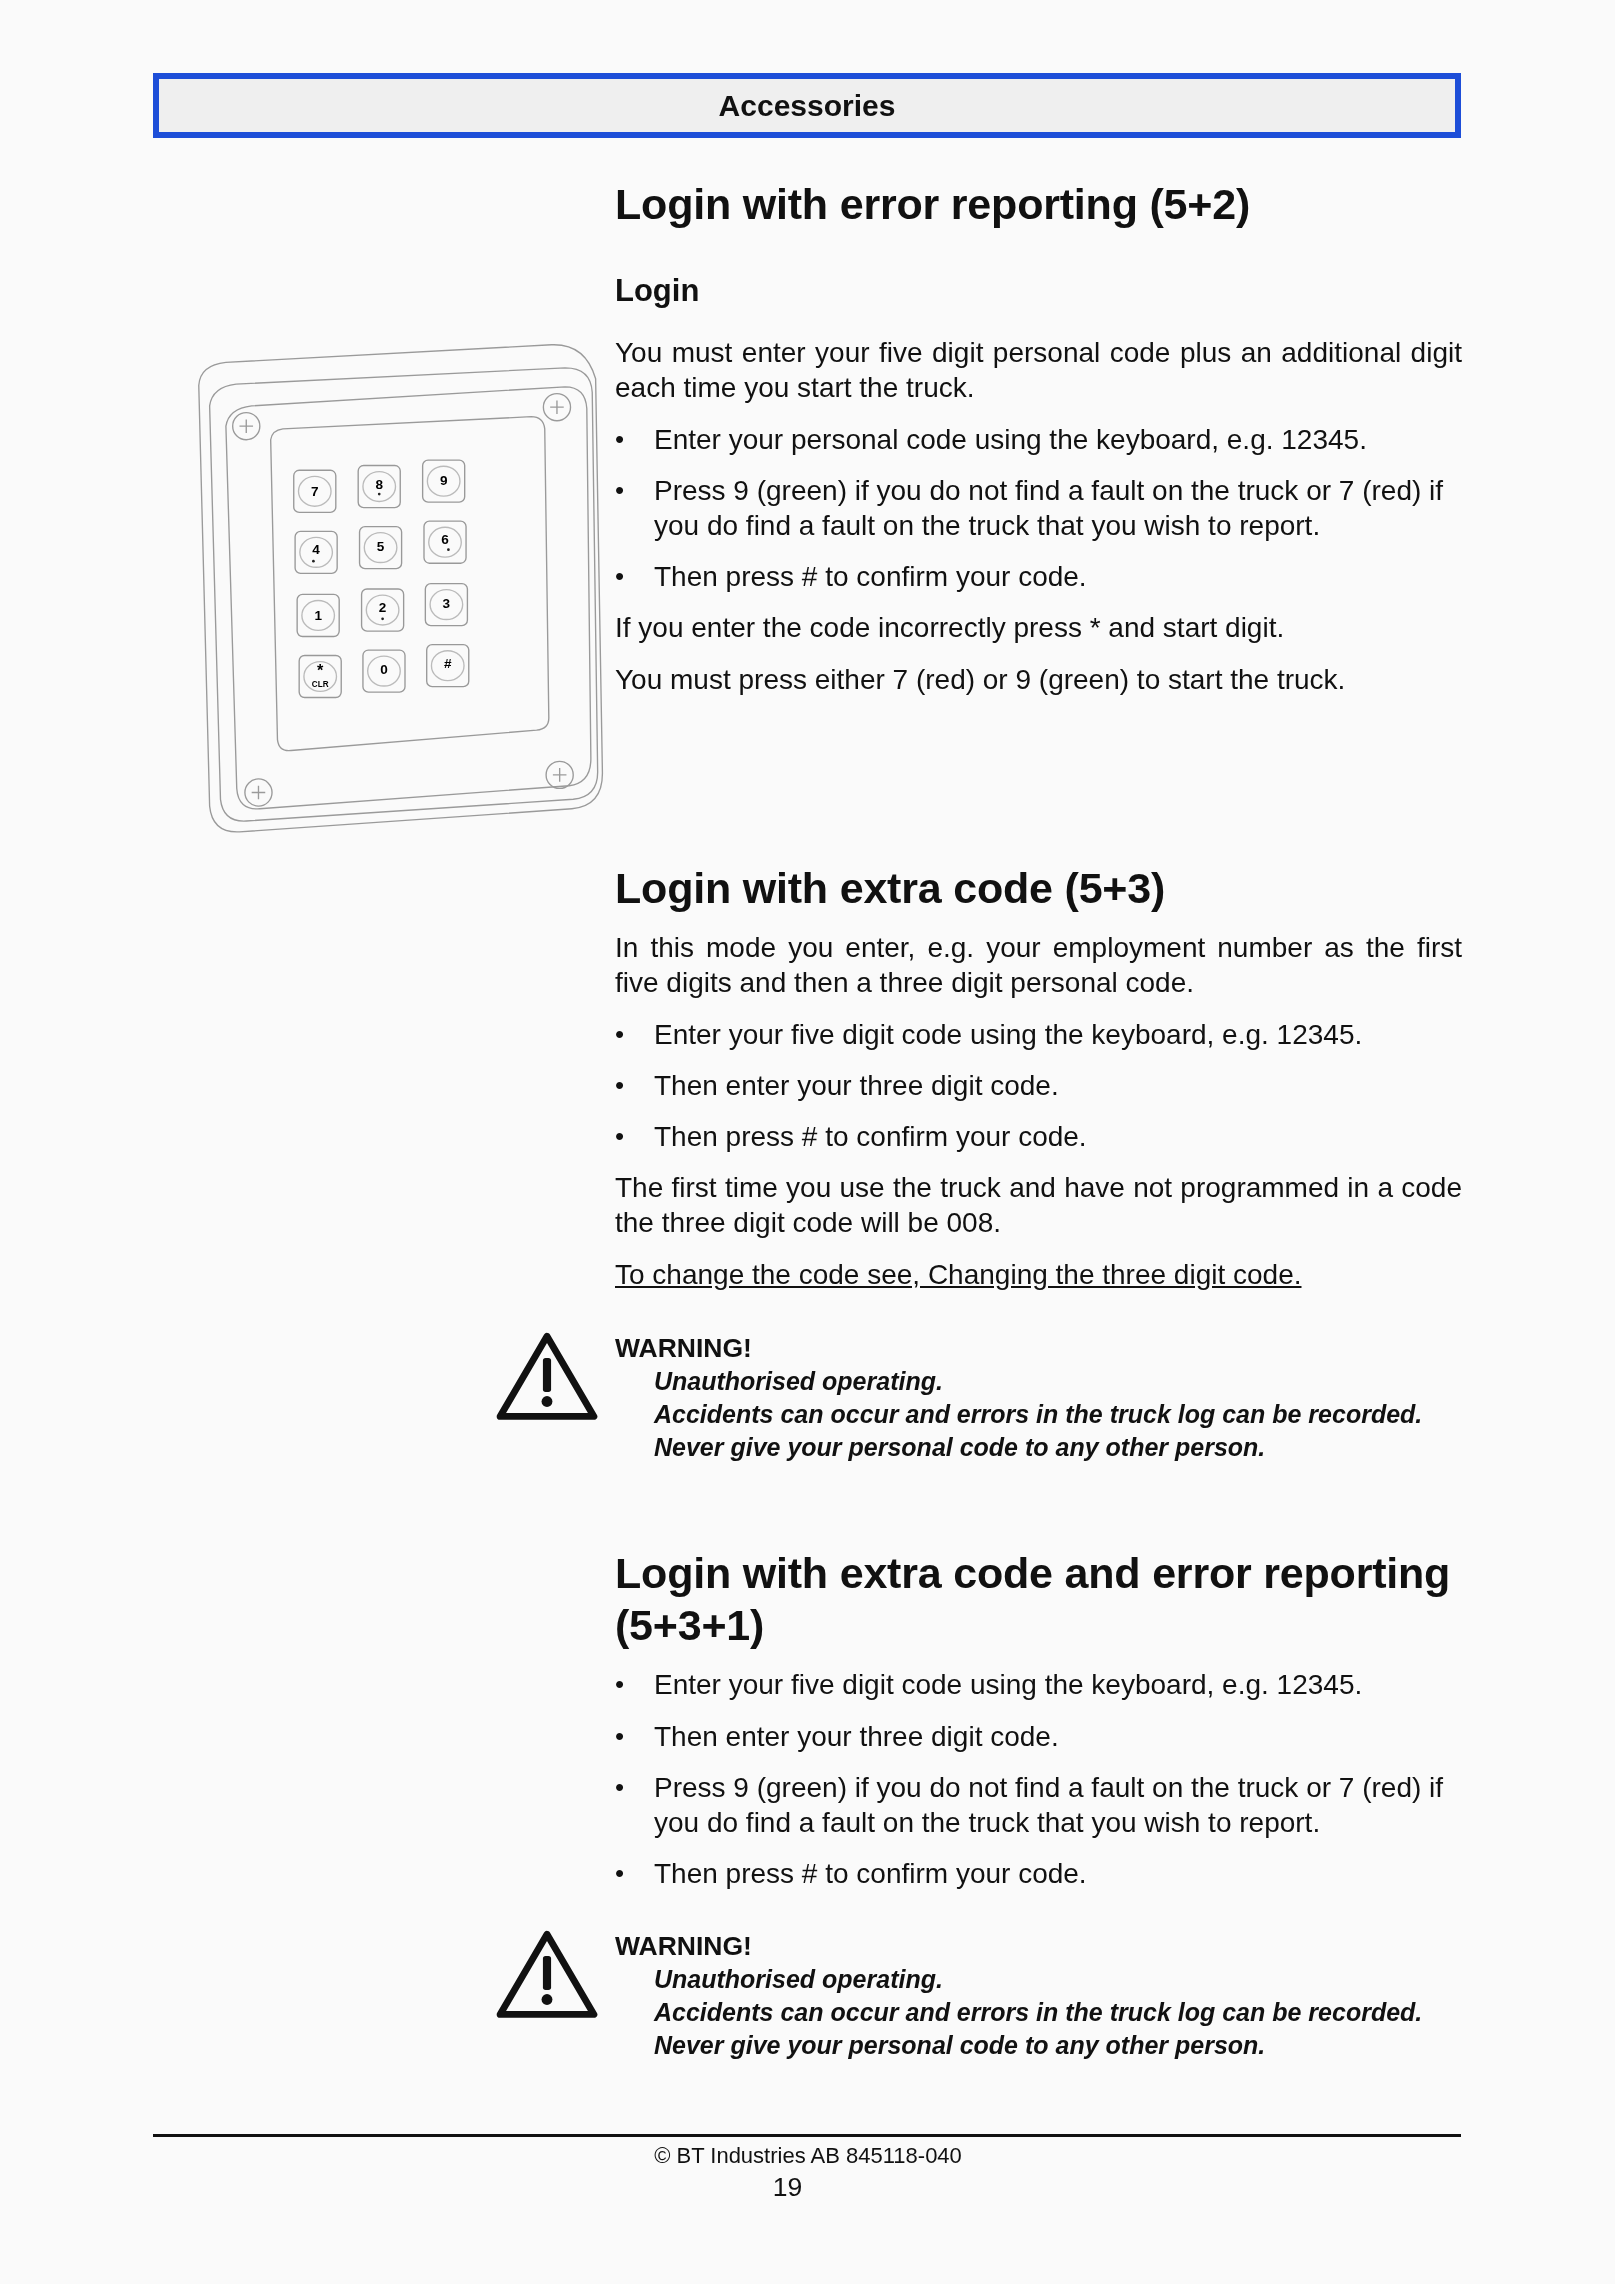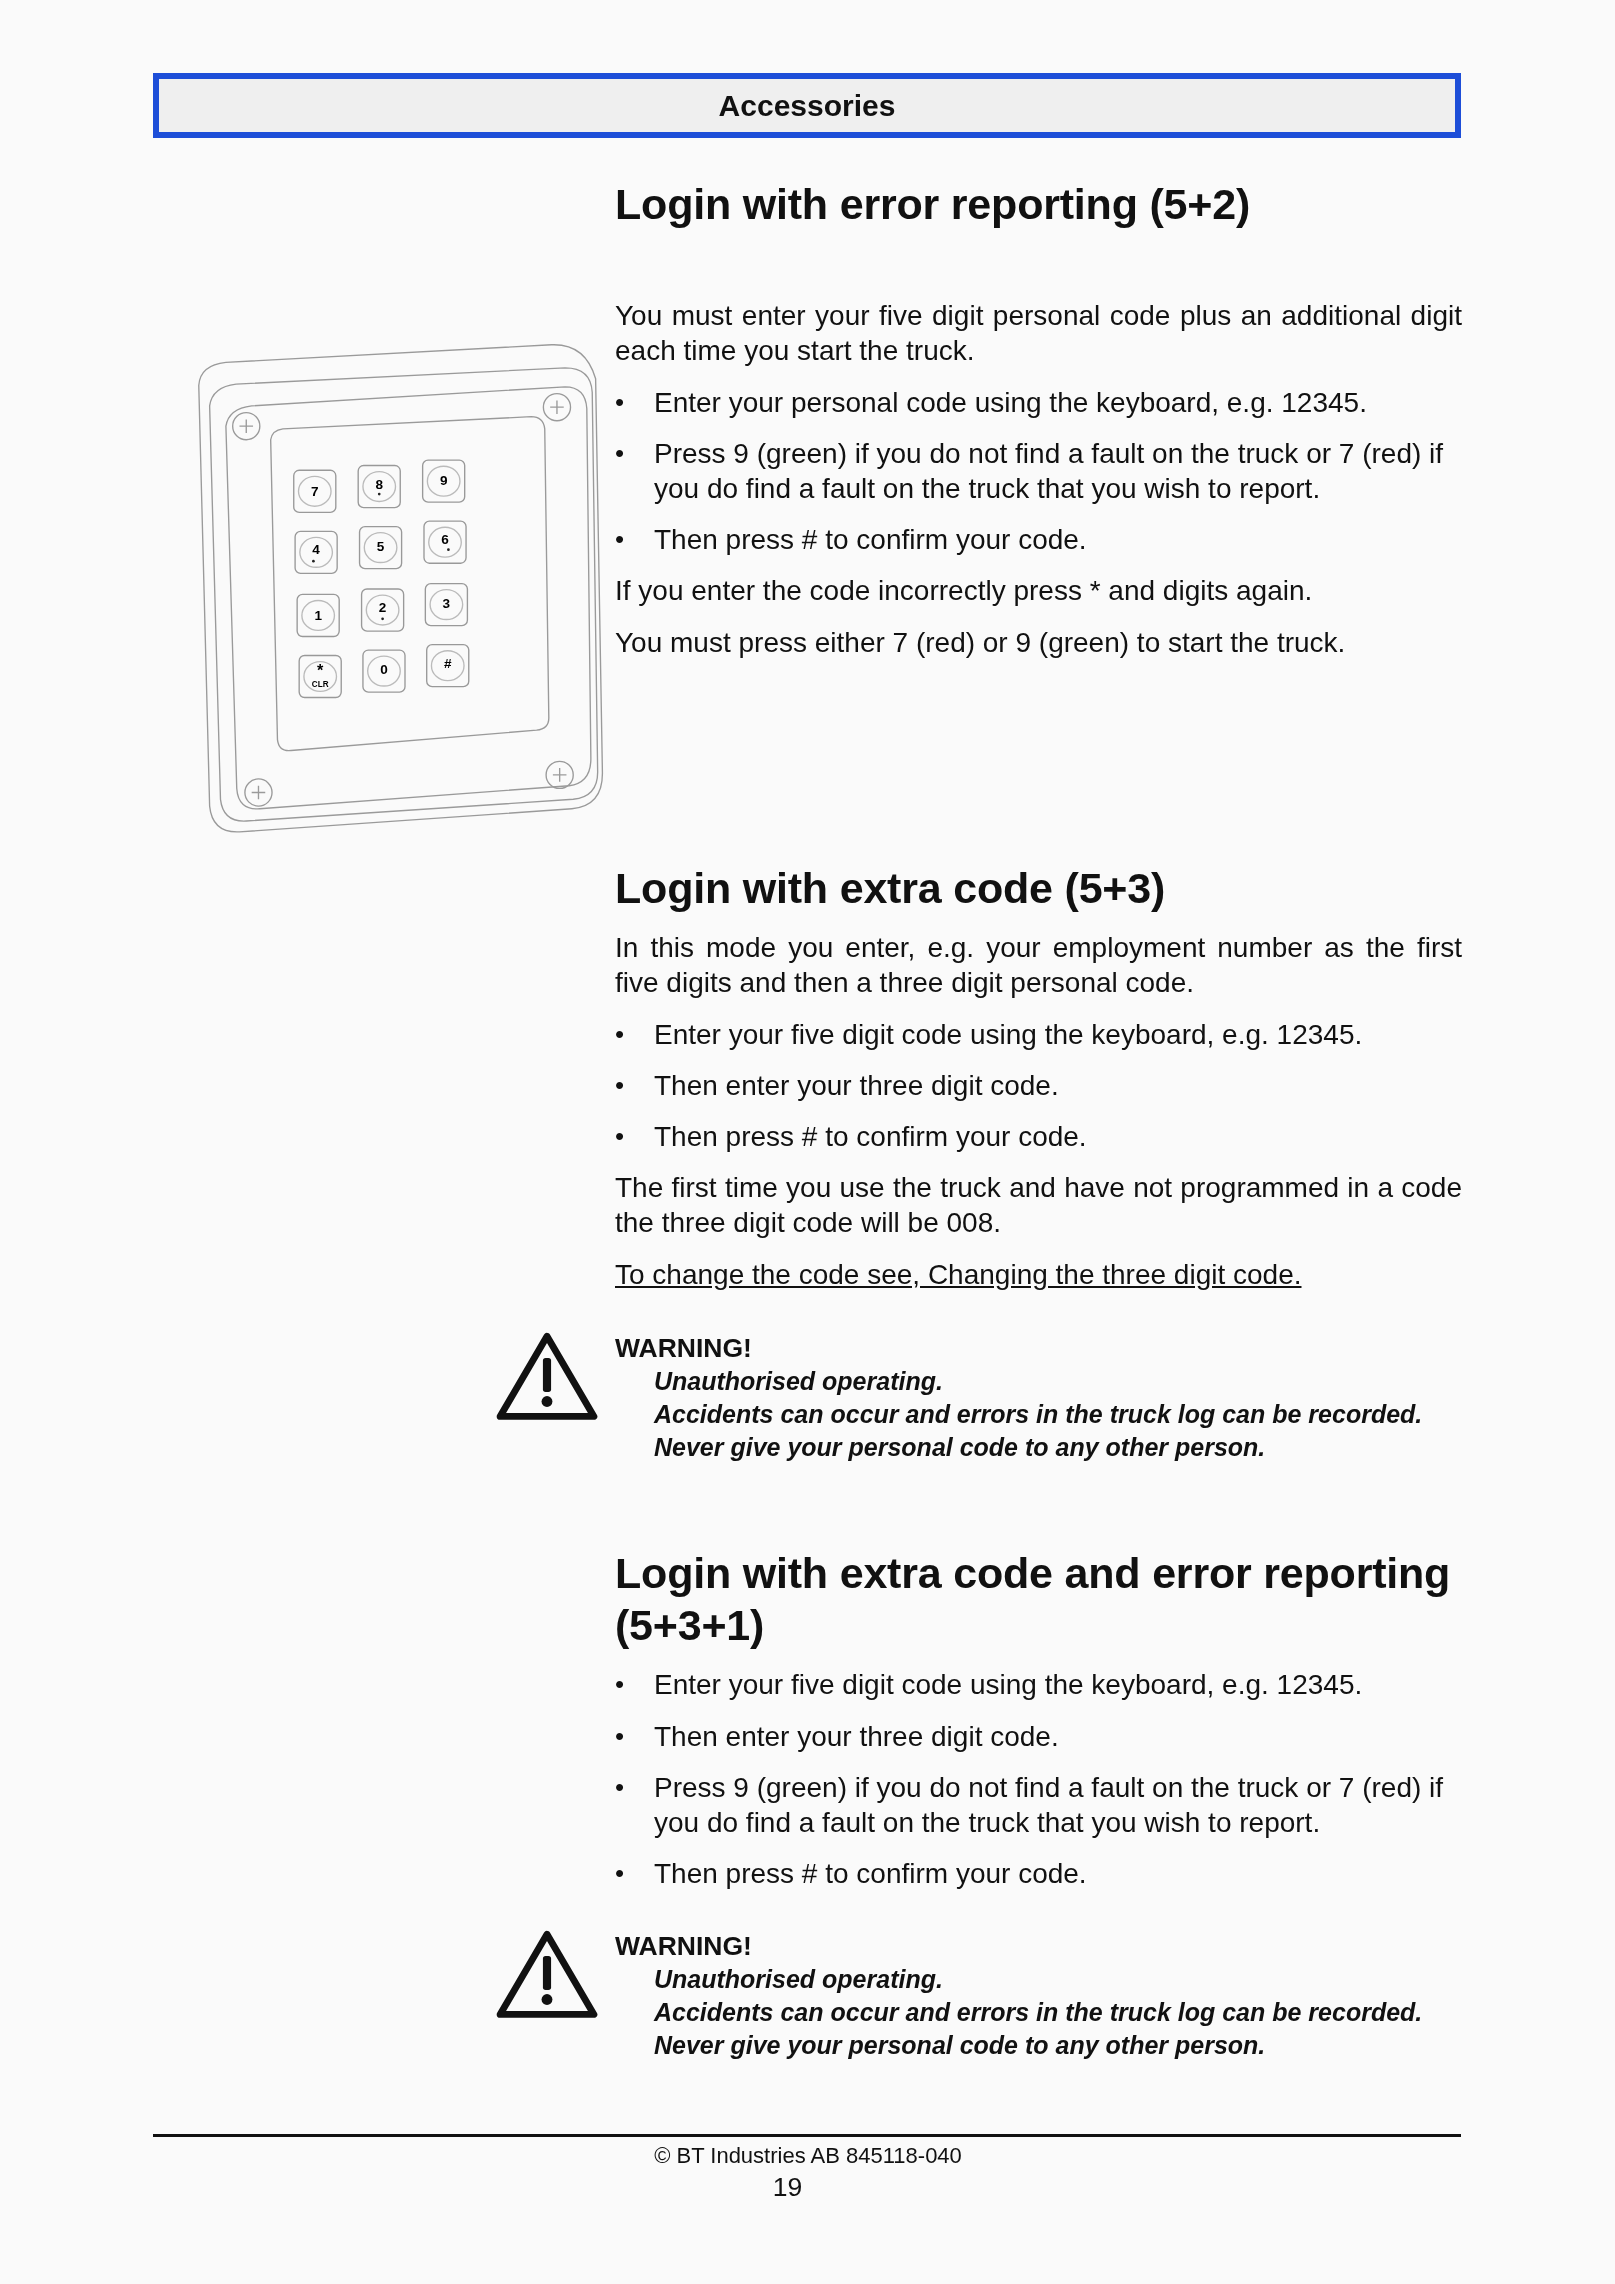--- a/index.html
+++ b/index.html
@@ -126,28 +126,29 @@
         <ellipse cx="31" cy="31" rx="24" ry="22" fill="none" stroke="#bbb" stroke-width="2"></ellipse>
         <text x="31" y="34" text-anchor="middle" font-family="Liberation Sans, sans-serif" font-size="20" font-weight="bold">#</text>
       </g>
   </g>
 </svg>
 
 <div class="col" style="top: 178px;">
   <h1>Login with error reporting (5+2)</h1>
   <div class="gap-s"></div>
   <div class="gap-m"></div>
+  <h2>Login</h2>
   <div class="gap-m"></div>
   <p>You must enter your five digit personal code plus an additional digit each time you start the truck.</p>
   <ul style="margin-top: 16.3px;">
     <li>Enter your personal code using the keyboard, e.g. 12345.</li>
     <li style="margin-top: 16.3px;">Press 9 (green) if you do not find a fault on the truck or 7 (red) if you do find a fault on the truck that you wish to report.</li>
     <li style="margin-top: 16.3px;">Then press # to confirm your code.</li>
   </ul>
-  <p style="margin-top: 16.3px;">If you enter the code incorrectly press * and digits again.</p>
+  <p style="margin-top: 16.3px;">If you enter the code incorrectly press * and start digit.</p>
   <p style="margin-top: 16.3px;">You must press either 7 (red) or 9 (green) to start the truck.</p>
 </div>
 
 <div class="col" style="top: 862px;">
   <h1>Login with extra code (5+3)</h1>
   <div class="gap-s"></div>
   <p>In this mode you enter, e.g. your employment number as the first five digits and then a three digit personal code.</p>
   <ul style="margin-top: 16.3px;">
     <li>Enter your five digit code using the keyboard, e.g. 12345.</li>
     <li style="margin-top: 16.3px;">Then enter your three digit code.</li>

